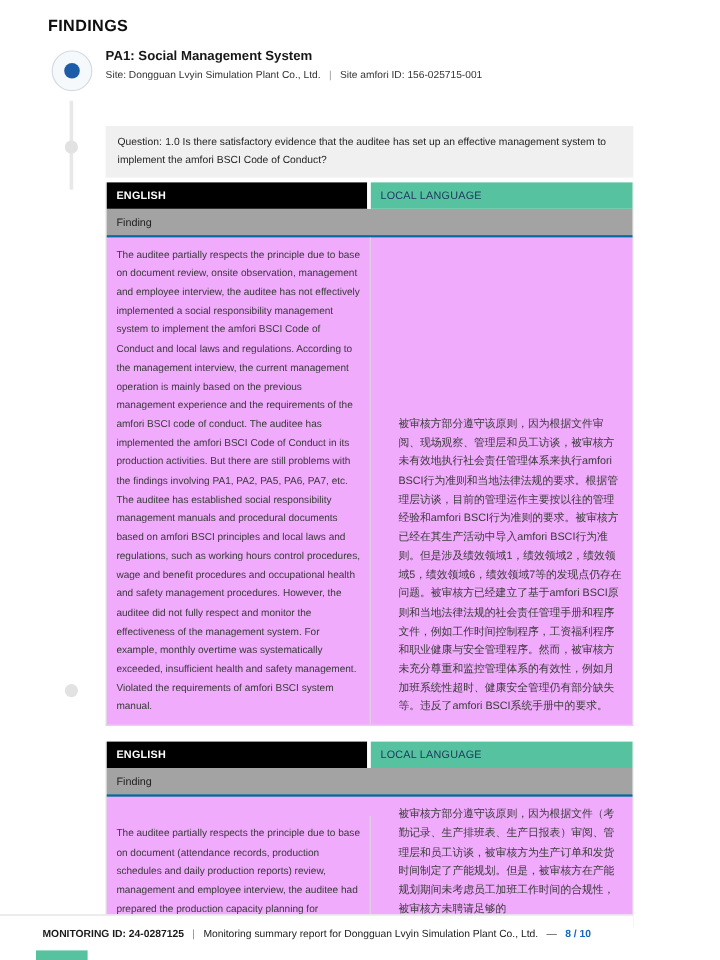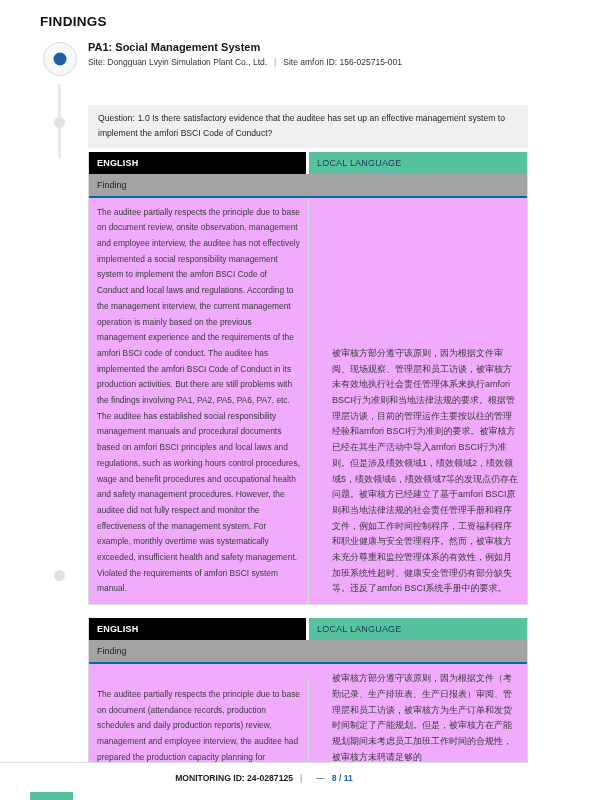--- a/index.html
+++ b/index.html
@@ -145,19 +145,20 @@
           <div class="cell-local">被审核方部分遵守该原则，因为根据文件（考勤记录、生产排班表、生产日报表）审阅、管理层和员工访谈，被审核方为生产订单和发货时间制定了产能规划。但是，被审核方在产能规划期间未考虑员工加班工作时间的合规性，被审核方未聘请足够的</div>
         </div>
       </div>
     </div>
 
   </div>
 
   <div class="footer">
     <span class="f-id">MONITORING ID: 24-0287125</span>
     <span class="f-sep">|</span>
+    <span>Monitoring summary report for Dongguan Lvyin Simulation Plant Co., Ltd.</span>
     <span class="f-dash">—</span>
-    <span class="f-page">8 / 11</span>
+    <span class="f-page">8 / 10</span>
   </div>
 
   <div class="corner-bar"></div>
 
 </div>
 
 </body></html>

